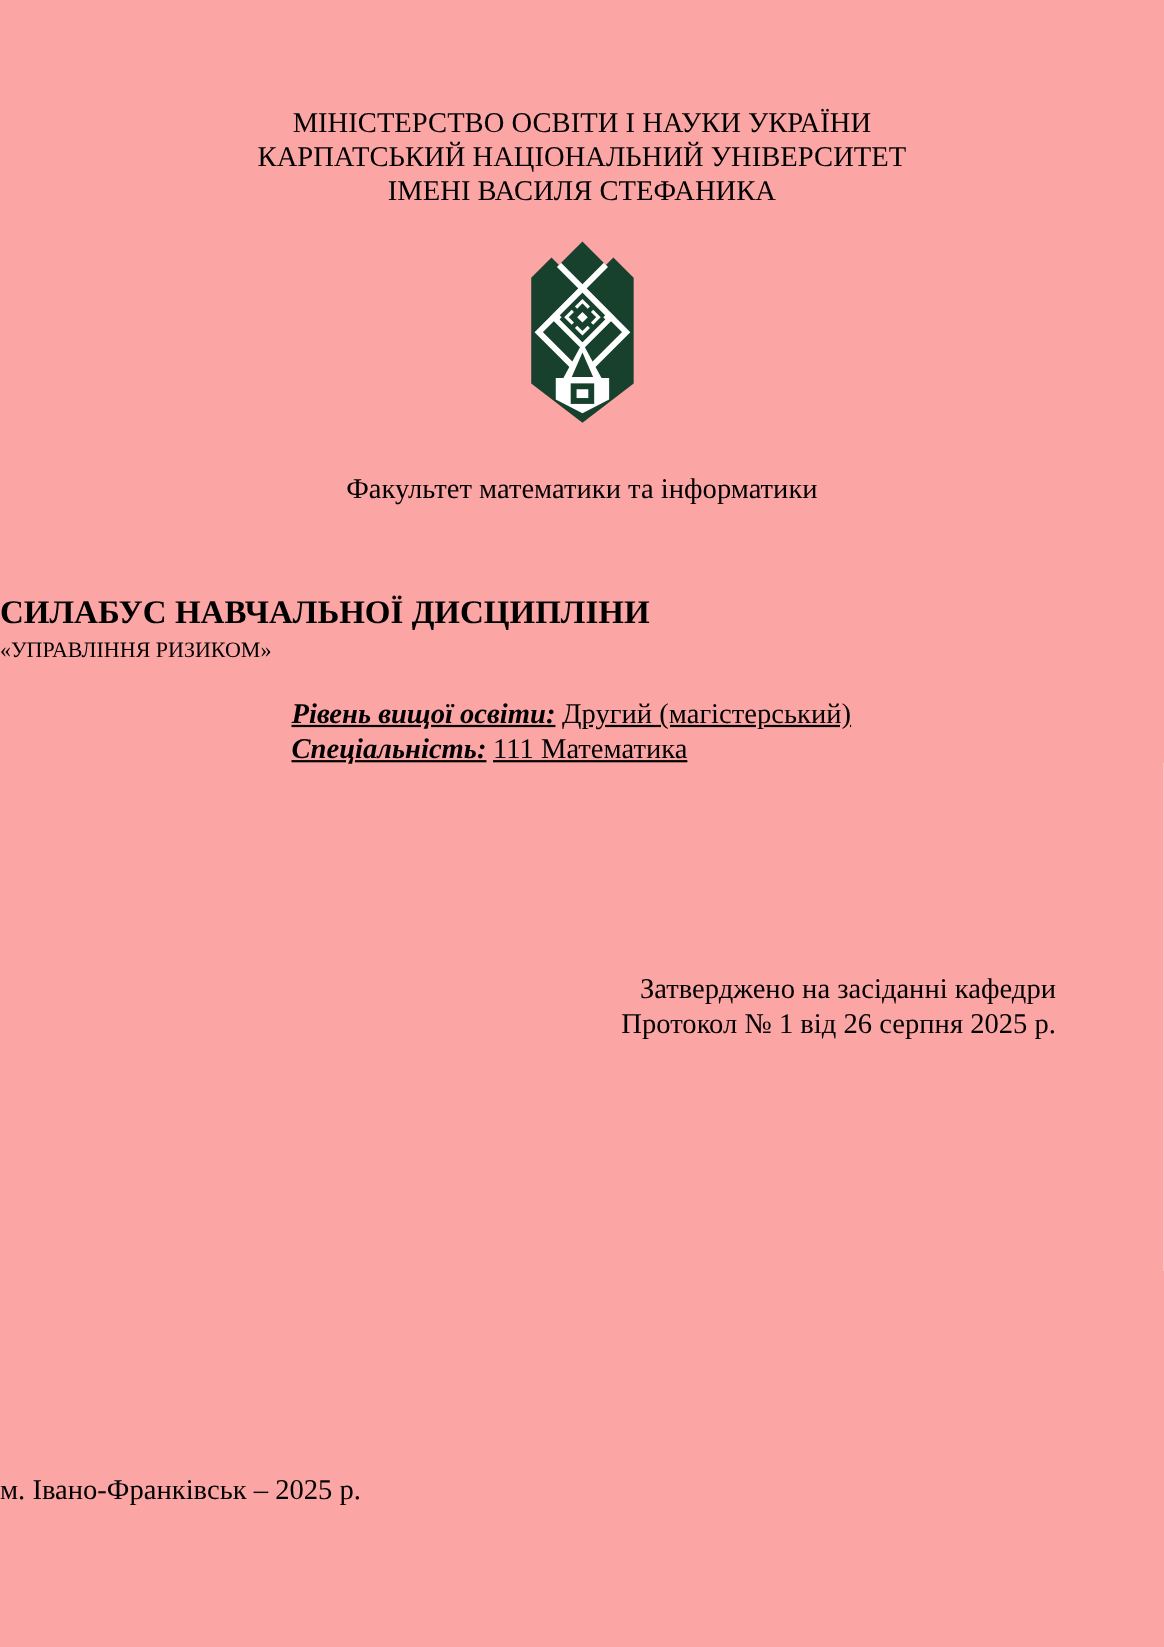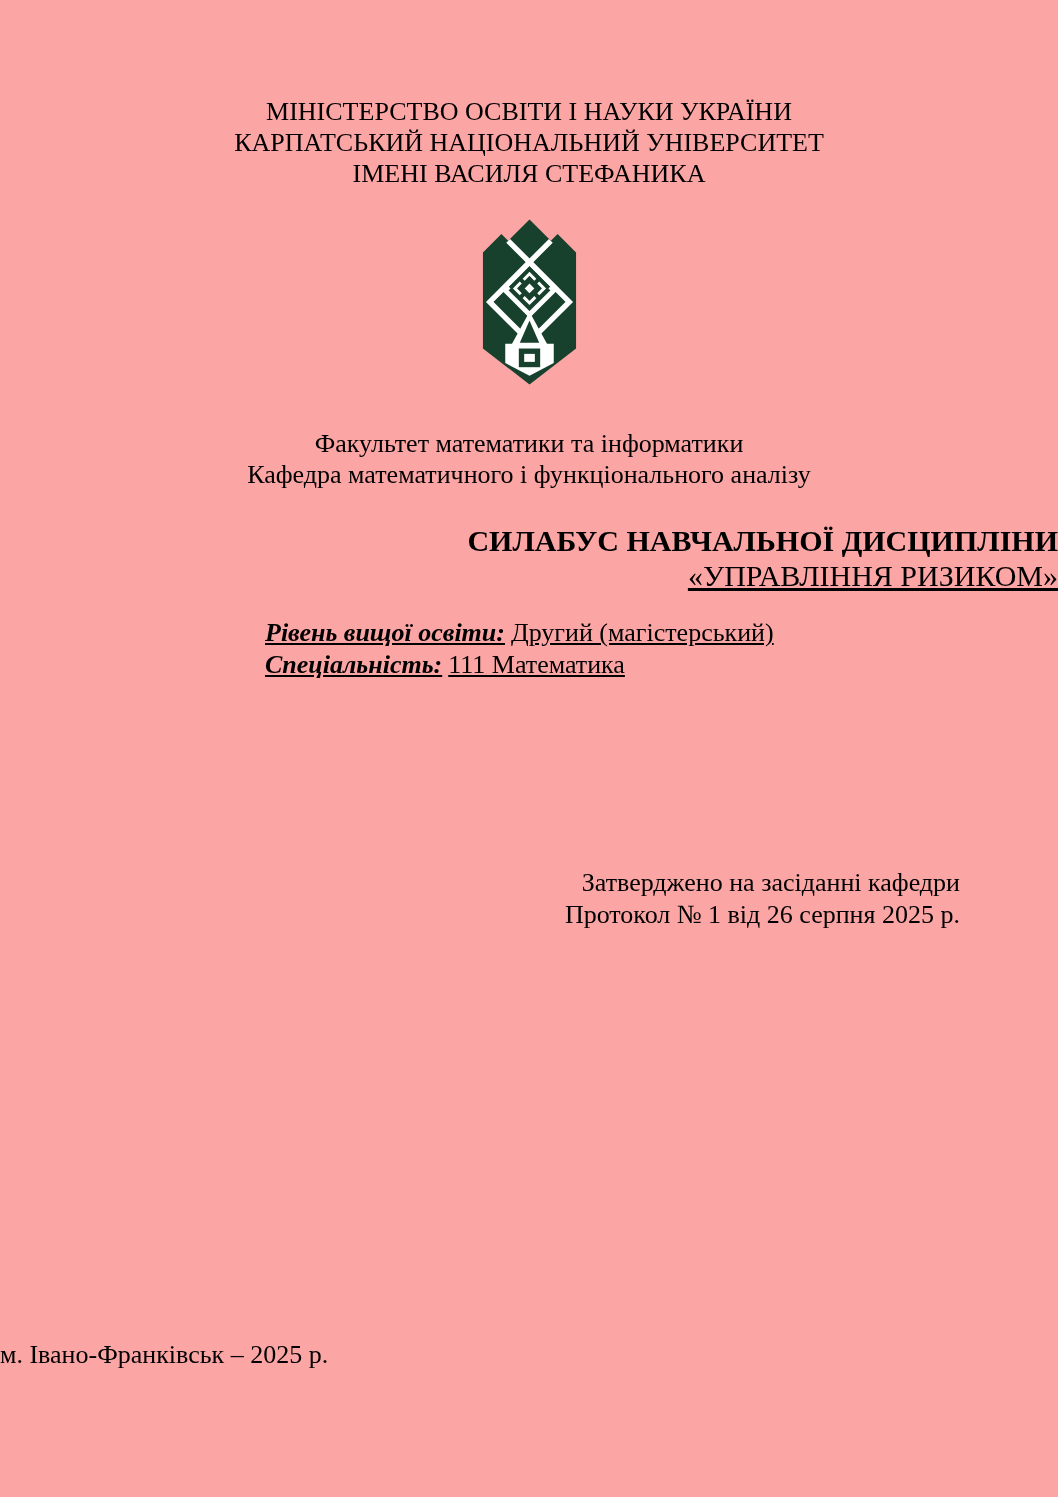--- a/index.html
+++ b/index.html
@@ -29,32 +29,31 @@
   .lg-stroke { stroke: #17402d; }
 
   .faculty {
     margin-top: 38px;
     text-align: center;
     font-size: 26px;
     line-height: 31px;
   }
 
   .title-block {
-    margin-top: 32px;
-    text-align: right;
+    margin-top: 78px;
+    text-align: left;
   }
   .doc-title {
     font-size: 30px;
     font-weight: bold;
     line-height: 38px;
   }
   .doc-subtitle {
-    font-size: 30px;
+    font-size: 20px;
     line-height: 31px;
-    text-decoration: underline;
   }
 
   .details {
     margin-top: 26px;
     margin-left: 265px;
     font-size: 26px;
     line-height: 32px;
     text-decoration: underline;
   }
   .detail-row { white-space: nowrap; }
@@ -123,21 +122,20 @@
         <polyline points="44,64 50,58 56,64"></polyline>
         <polyline points="44,82 50,88 56,82"></polyline>
         <polyline points="41,67 35,73 41,79"></polyline>
         <polyline points="59,67 65,73 59,79"></polyline>
       </g>
     </svg>
   </div>
 
   <div class="faculty">
     <div>Факультет математики та інформатики</div>
-    <div>Кафедра математичного і функціонального аналізу</div>
   </div>
 
   <div class="title-block">
     <div class="doc-title">СИЛАБУС НАВЧАЛЬНОЇ ДИСЦИПЛІНИ</div>
     <div class="doc-subtitle">«УПРАВЛІННЯ РИЗИКОМ»</div>
   </div>
 
   <div class="details">
     <div class="detail-row">
       <span class="detail-label">Рівень вищої освіти:</span><span class="detail-value">Другий (магістерський)</span>

